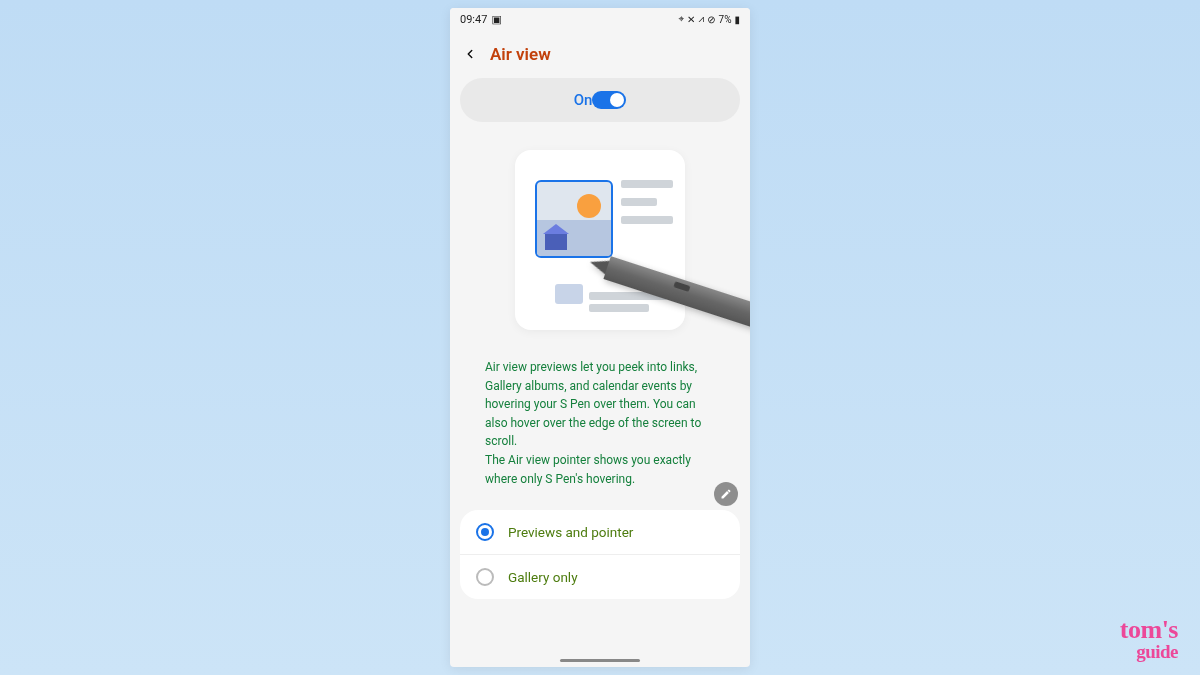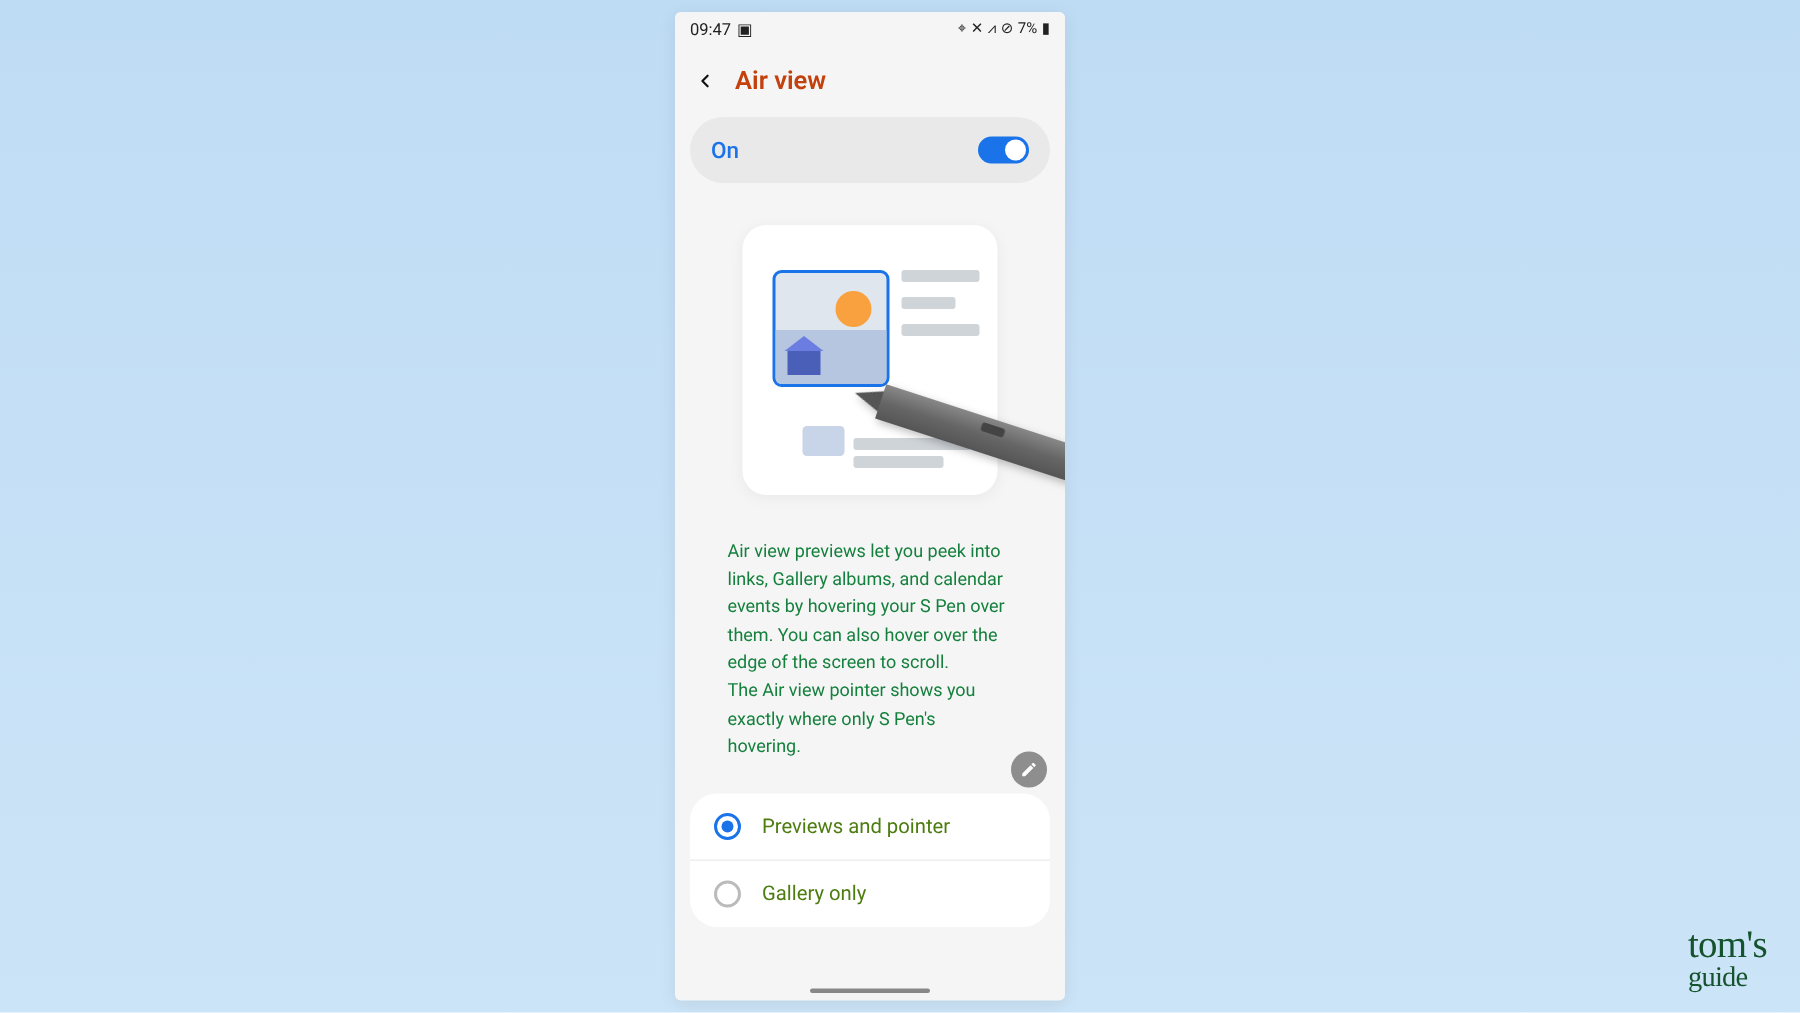--- a/index.html
+++ b/index.html
@@ -8,21 +8,21 @@
     height: 675px;
     background: linear-gradient(180deg, #bfdcf5 0%, #cce4f7 100%);
     font-family: -apple-system, BlinkMacSystemFont, "Segoe UI", Roboto, sans-serif;
     position: relative;
     overflow: hidden;
   }
   .phone {
     position: absolute;
     left: 450px;
     top: 8px;
-    width: 260px;
+    width: 300px;
     height: 659px;
     background: #f5f5f5;
     border-radius: 4px;
     box-shadow: 0 2px 12px rgba(0,0,0,.08);
     overflow: hidden;
     display: flex;
     flex-direction: column;
   }
   .status-bar {
     height: 22px;
@@ -49,21 +49,21 @@
   }
   .back-icon svg { width: 14px; height: 14px; }
   .page-title { font-size: 17px; font-weight: 600; color: #c2410c; }
   .toggle-card {
     margin: 0 10px;
     background: #e9e9e9;
     border-radius: 22px;
     height: 44px;
     display: flex;
     align-items: center;
-    justify-content: space-between;
+    justify-content: center;
     padding: 0 14px;
   }
   .toggle-label { color: #1a73e8; font-size: 15px; font-weight: 500; }
   .switch {
     width: 34px; height: 18px;
     background: #1a73e8;
     border-radius: 9px;
     position: relative;
     cursor: pointer;
   }
@@ -183,25 +183,25 @@
     bottom: 5px; left: 50%;
     transform: translateX(-50%);
     width: 80px; height: 3px;
     background: #888;
     border-radius: 2px;
   }
   .watermark {
     position: absolute;
     right: 22px; bottom: 14px;
     font-family: Georgia, serif;
-    font-weight: normal;
-    color: #14532d;
+    font-weight: bold;
+    color: #ec4899;
     font-size: 26px;
     line-height: 0.95;
-    text-align: left;
+    text-align: right;
     letter-spacing: -0.5px;
   }
   .watermark .g2 { font-size: 19px; }
 </style>
 </head>
 <body>
 
 <div class="phone">
 
   <div class="status-bar">

